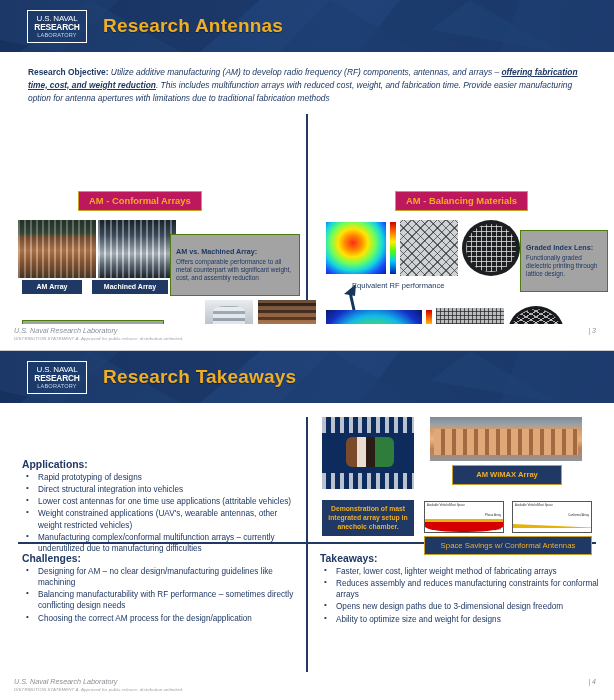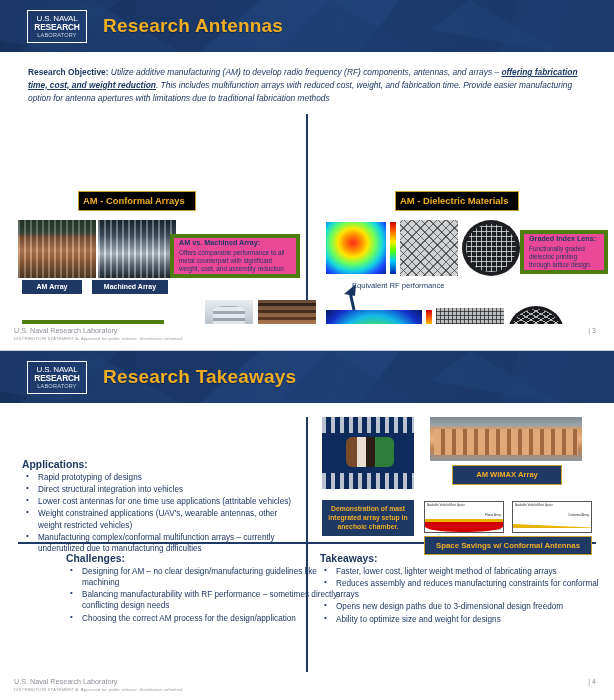--- a/index.html
+++ b/index.html
@@ -53,37 +53,37 @@
   .objective .u { font-style: italic; font-weight: bold; text-decoration: underline; }
 
   
   .divider-v {
     position: absolute; left: 306px; top: 62px; width: 2px; height: 218px;
     background: #1f3864;
   }
 
   .secthead {
     display: inline-block;
-    background: #000000; color: #f0ae25;
+    background: #be185d; color: #f0ae25;
     border: 1.2px solid #c9a227;
     font-size: 9.4px; font-weight: bold;
-    padding: 3px 10px 4px 4px;
+    padding: 3px 10px 4px 10px;
     white-space: nowrap;
   }
   .secthead-wrap-left { position: absolute; left: 78px; top: 138px; }
   .secthead-wrap-right { position: absolute; left: 395px; top: 138px; }
 
   
   .callout {
     position: absolute;
-    background: #ec4899;
-    border: 4px solid #4d7c0f;
+    background: #a3a3a3;
+    border: 1px solid #4d7c0f;
     color: #1f3864;
     font-size: 6.4px; line-height: 1.32;
-    padding: 0 5px;
+    padding: 12px 5px;
   }
   .callout .ct { font-weight: bold; font-size: 7.2px; display:block; margin-bottom:1px;}
 
   .lbl {
     position: absolute;
     background: #1f3864; color: #ffffff;
     font-size: 7px; font-weight: bold; text-align: center;
     padding: 3px 5px; line-height: 1.2;
   }
 
@@ -150,21 +150,21 @@
     background:
       repeating-linear-gradient(30deg,rgba(225,225,225,.75) 0 1px,transparent 1px 5px),
       repeating-linear-gradient(-30deg,rgba(225,225,225,.75) 0 1px,transparent 1px 5px);}
 
   .eq-text { position:absolute; left:352px; top:229px; font-size:7.6px; color:#1f3864; }
   .arrow-up { position:absolute; left:344px; top:232px; }
 
   
   .footer {
     position: absolute; left: 0; bottom: 0; width: 608px; height: 26px;
-    padding: 2px 10px 16px 14px; background: #fff;
+    padding: 2px 10px 16px 14px; background: #fff; font-style: italic;
   }
   .footer .f1 { font-size: 7.2px; color: #8a8f96; }
   .footer .f2 { font-size: 4.4px; color: #9aa0a6; margin-top: 1px; letter-spacing:.1px;}
   .footer .pg { position: absolute; right: 12px; top: 3px; font-size: 7px; color: #8a8f96; }
   .thinline { height:1px; background:#c9ccd1; }
 
   
   .body-2 { position: relative; padding: 0; height: 298px; }
   .col-left { position: absolute; left: 22px; top: 16px; width: 278px; margin-top: 40px; }
   .divider-v2 { position: absolute; left: 306px; top: 14px; width: 2px; height: 255px; background: #1f3864; }
@@ -210,21 +210,21 @@
   .diag-b { left:512px; top:98px; width:80px; height:32px; }
   .diag-a::after{content:"";position:absolute;left:0;right:0;bottom:0;height:13px;
     background:linear-gradient(180deg,#e8b400 0 25%,#d40000 25% 100%);
     border-radius:0 0 45% 45%;}
   .diag-b::after{content:"";position:absolute;left:0;right:0;bottom:0;height:8px;
     background:linear-gradient(180deg,#e8b400 0 55%,#fff 55% 100%);
     clip-path: polygon(0 0,100% 45%,100% 100%,0 60%);}
   .diag-lbl { position:absolute; font-size:2.9px; color:#333; }
 
   .cap-space { position:absolute; left:424px; top:133px; width:168px;
-    background:#1f3864; color:#f0ae25; font-size:7.8px; font-weight:bold;
+    background:#1f3864; color:#f0ae25; font-size:7.8px; font-weight:normal;
     text-align:center; padding:4px 3px; border:1px solid #c9a227;}
 </style>
 </head>
 <body>
 
 <div class="deck">
 
   <section class="slide slide-1">
 
     <div class="banner">
@@ -251,21 +251,21 @@
       <div class="objective">
         <b>Research Objective:</b><i> Utilize additive manufacturing (AM) to develop radio frequency (RF) components, antennas, and arrays – </i><span class="u">offering fabrication time, cost, and weight reduction</span><i>. This includes multifunction arrays with reduced cost, weight, and fabrication time. Provide easier manufacturing option for antenna apertures with limitations due to traditional fabrication methods</i>
       </div>
 
       <div class="divider-v"></div>
 
       <div class="secthead-wrap-left">
         <span class="secthead">AM - Conformal Arrays</span>
       </div>
       <div class="secthead-wrap-right">
-        <span class="secthead">AM - Dielectric Materials</span>
+        <span class="secthead">AM - Balancing Materials</span>
       </div>
 
       <div class="ph photo-amarray"></div>
       <div class="ph photo-machined"></div>
       <div class="lbl" style="left:22px;top:228px;width:60px;">AM Array</div>
       <div class="lbl" style="left:92px;top:228px;width:76px;">Machined Array</div>
 
       <div class="callout" style="left:170px;top:182px;width:130px;">
         <span class="ct">AM vs. Machined Array:</span>
         <span>Offers comparable performance to all metal counterpart with significant weight, cost, and assembly reduction</span>
@@ -364,21 +364,21 @@
         <span class="diag-lbl" style="left:2px;top:1px;">Available Vehicle/Mast Space</span>
         <span class="diag-lbl" style="right:2px;top:11px;">Planar Array</span>
         <span class="diag-lbl" style="right:2px;bottom:1px;">Unused/Wasted space</span>
       </div>
       <div class="diag diag-b">
         <span class="diag-lbl" style="left:2px;top:1px;">Available Vehicle/Mast Space</span>
         <span class="diag-lbl" style="right:2px;top:11px;">Conformal Array</span>
       </div>
       <div class="cap-space">Space Savings w/ Conformal Antennas</div>
 
-      <div style="position:absolute;left:22px;top:150px;width:278px;margin-left:44px;">
+      <div style="position:absolute;left:22px;top:150px;width:278px;">
         <div class="blocktitle">Challenges:</div>
         <ul class="bul">
           <li>Designing for AM – no clear design/manufacturing guidelines like machining</li>
           <li>Balancing manufacturability with RF performance – sometimes directly conflicting design needs</li>
           <li>Choosing the correct AM process for the design/application</li>
         </ul>
       </div>
 
       <div style="position:absolute;left:320px;top:150px;width:282px;">
         <div class="blocktitle">Takeaways:</div>

